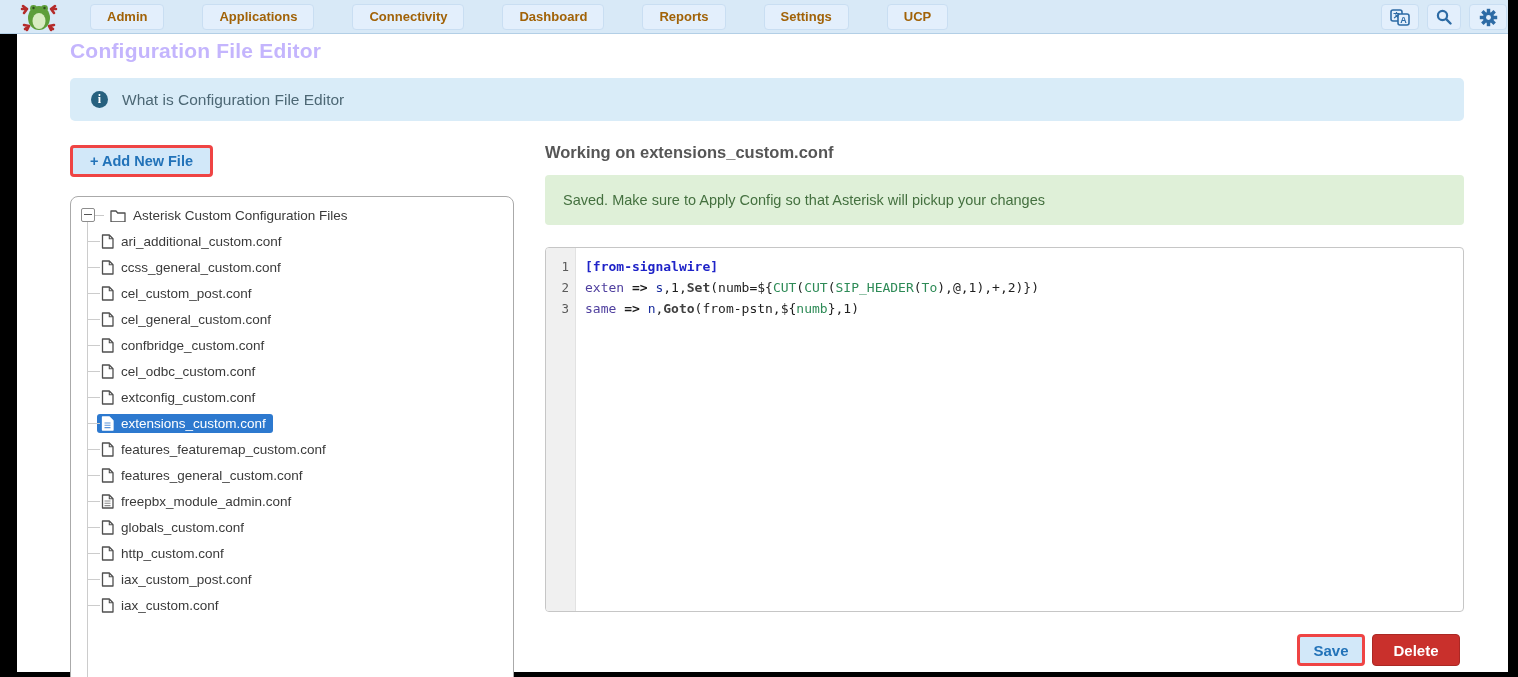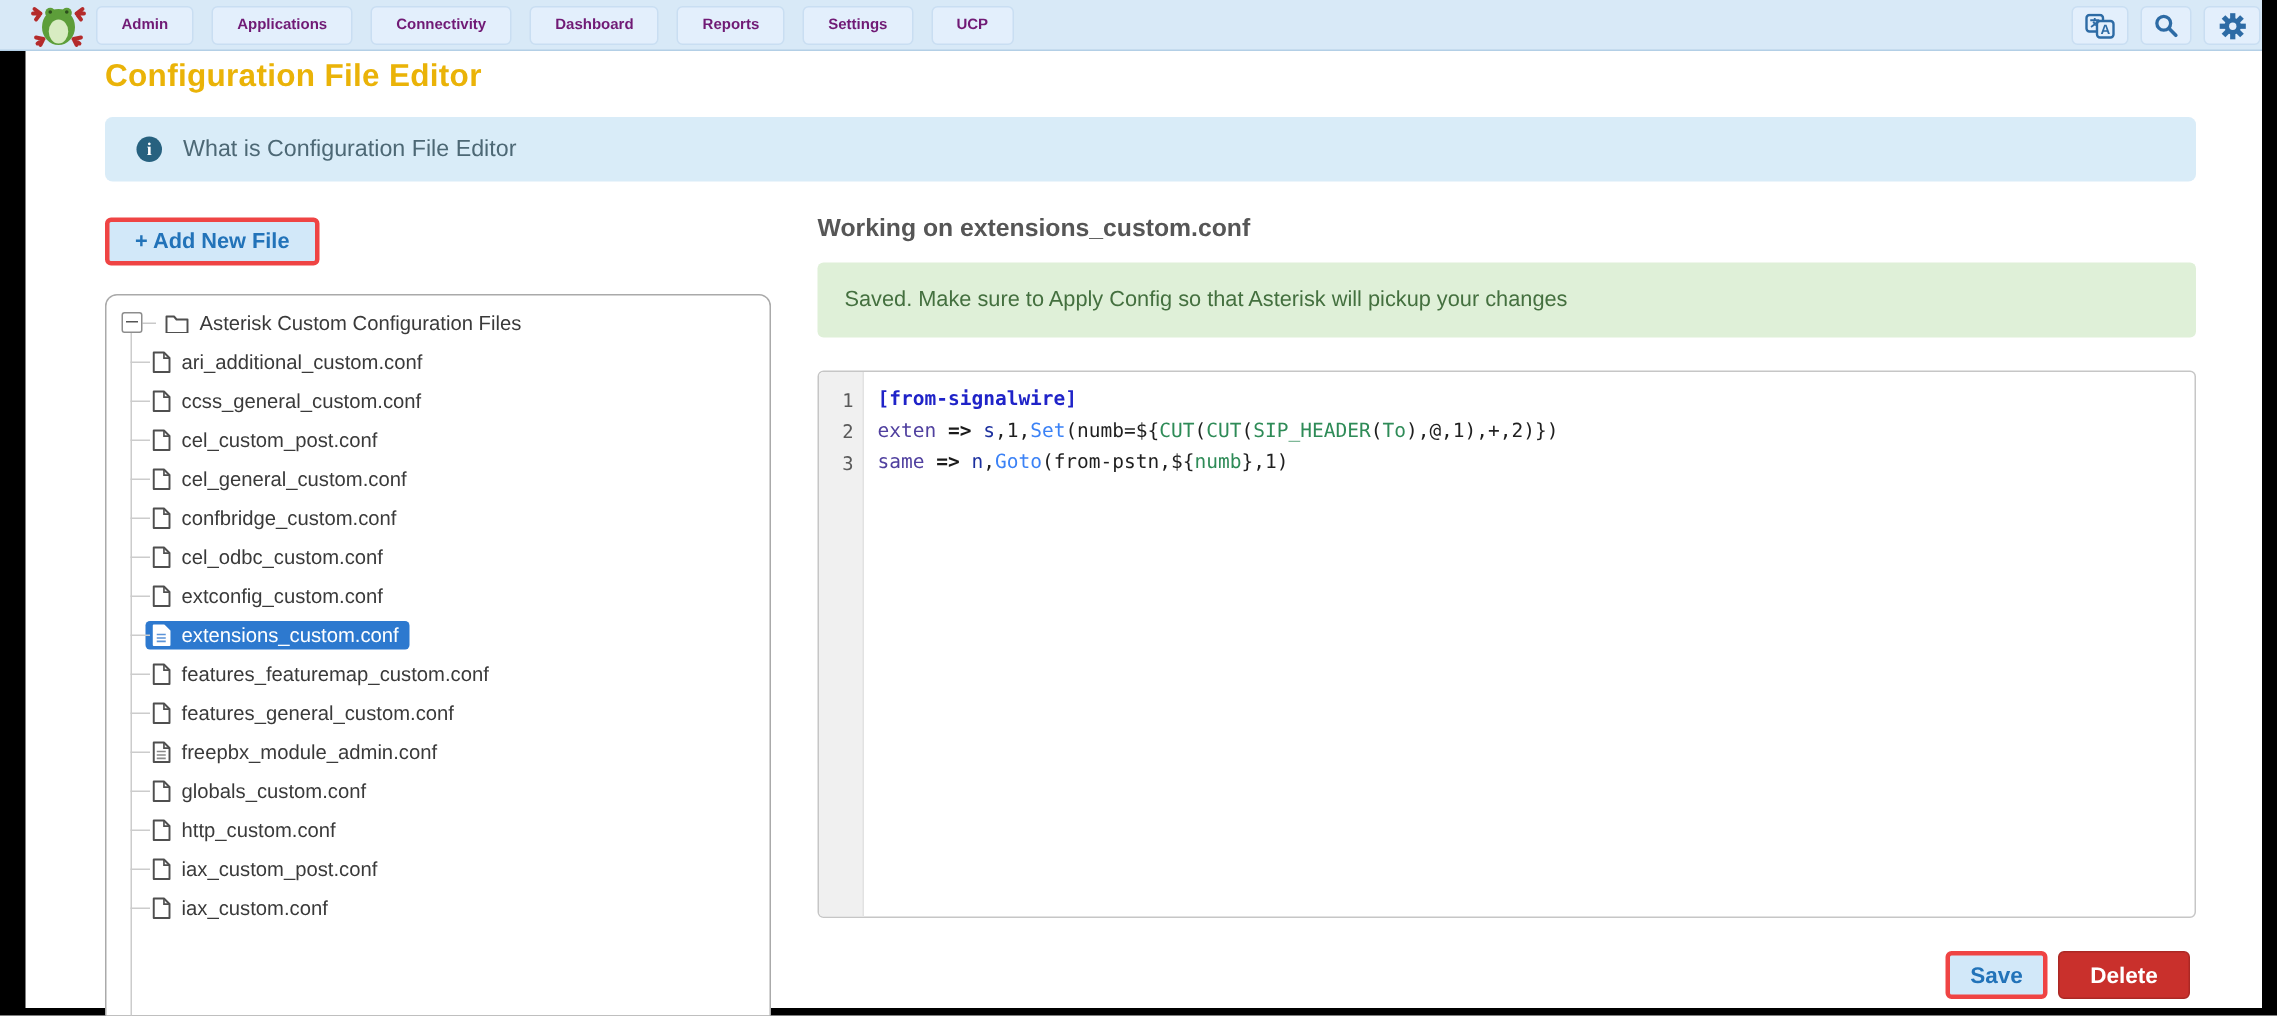--- a/index.html
+++ b/index.html
@@ -12,35 +12,35 @@
   .topnav{
     position:absolute;left:0;top:0;width:1508px;height:33px;
     background:#d8e9f7;border-bottom:1px solid #b3cfe6;
     display:flex;align-items:center;
   }
   .logo{position:absolute;left:18px;top:2px;width:42px;height:30px;}
   .navbtns{position:absolute;left:64px;top:4px;display:flex;gap:12px;}
   .navbtn{
     height:26px;padding:0 16px;border-radius:4px;
     background:#e3effc;border:1px solid #c9def2;
-    color:#701a75;font-weight:bold;font-size:10px;
-    font-family:"Liberation Sans",sans-serif;cursor:pointer;line-height:24px;
+    color:#a16207;font-weight:bold;font-size:13px;
+    font-family:"Liberation Sans",sans-serif;cursor:pointer;line-height:24px;margin-left:26px;
   }
   .navicons{position:absolute;left:1381px;top:4px;display:flex;gap:8px;}
   .iconbtn{
     width:38px;height:26px;border-radius:4px;background:#e3effc;
     border:1px solid #c9def2;display:flex;align-items:center;justify-content:center;
     cursor:pointer;padding:0;
   }
   
   .content{position:absolute;left:17px;top:34px;width:1491px;height:638px;background:#fff;}
   
   .page-title{
     position:absolute;left:70px;top:39px;margin:0;
-    font-size:21px;font-weight:bold;color:#eab308;letter-spacing:.2px;
+    font-size:21px;font-weight:bold;color:#c4b5fd;letter-spacing:.2px;
   }
   .info-banner{
     position:absolute;left:70px;top:78px;width:1394px;height:43px;
     background:#d9ecf8;border-radius:5px;display:flex;align-items:center;
     gap:14px;padding-left:21px;box-sizing:border-box;cursor:pointer;
   }
   .info-ic{
     width:17px;height:17px;border-radius:50%;background:#27617f;color:#fff;
     font-size:12px;font-weight:bold;display:flex;align-items:center;justify-content:center;
     font-family:"Liberation Serif",serif;flex:0 0 auto;
@@ -107,21 +107,21 @@
   .ln{
     font-family:"DejaVu Sans Mono",monospace;font-size:12.5px;color:#5a5a5a;
     line-height:21px;text-align:right;padding-right:6px;
   }
   .codearea{padding:8px 0 0 9px;flex:1;}
   .cl{font-family:"DejaVu Sans Mono",monospace;font-size:13px;line-height:21px;white-space:pre;}
   .tk-sec{color:#1f23c8;font-weight:bold;}
   .tk-kw{color:#50409f;}
   .tk-op{color:#1a1a1a;font-weight:bold;}
   .tk-atom{color:#1b2f9e;}
-  .tk-fn{color:#3b82f6;font-weight:normal;}
+  .tk-fn{color:#404040;font-weight:bold;}
   .tk-var{color:#2e8b57;}
   .tk-p{color:#1f1f1f;}
 </style>
 </head>
 <body>
 
 <div class="topnav">
   <span class="logo">
     <svg width="42" height="30" viewBox="0 0 42 30">
       <g stroke="#b42b2b" stroke-width="2.6" stroke-linecap="round">

